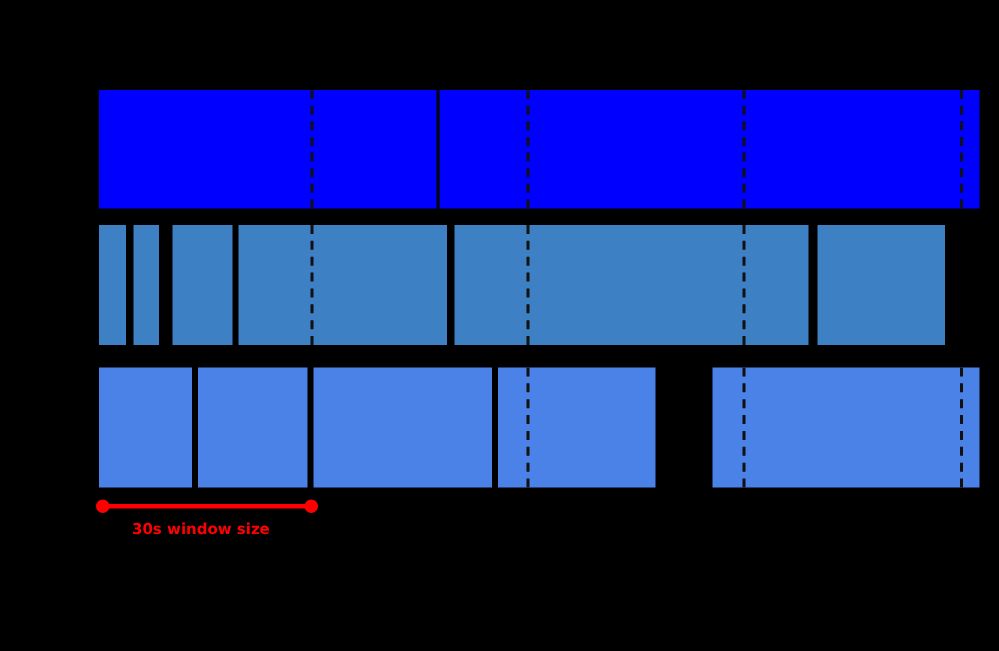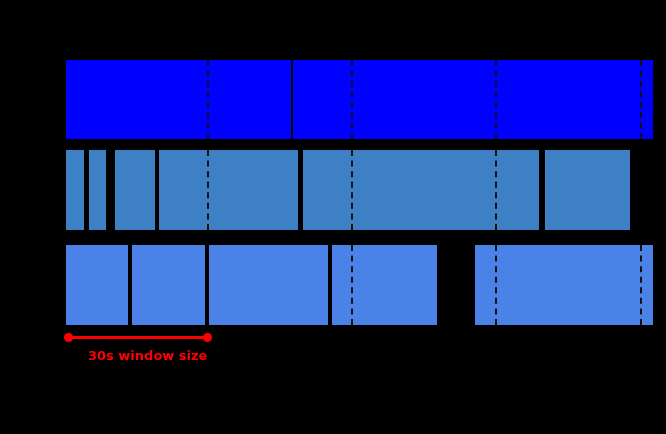--- a/index.html
+++ b/index.html
@@ -40,21 +40,21 @@
   .ann-cap {
     position: absolute;
     width: 9px;
     height: 9px;
     border-radius: 50%;
     background: #FF0000;
   }
   .ann-label {
     position: absolute;
     color: #FF0000;
-    font-size: 13px;
+    font-size: 10px;
     font-weight: bold;
     white-space: nowrap;
     font-family: "DejaVu Sans", "Liberation Sans", sans-serif;
   }
 </style>
 </head>
 <body>
 
 <div id="stage">
 

